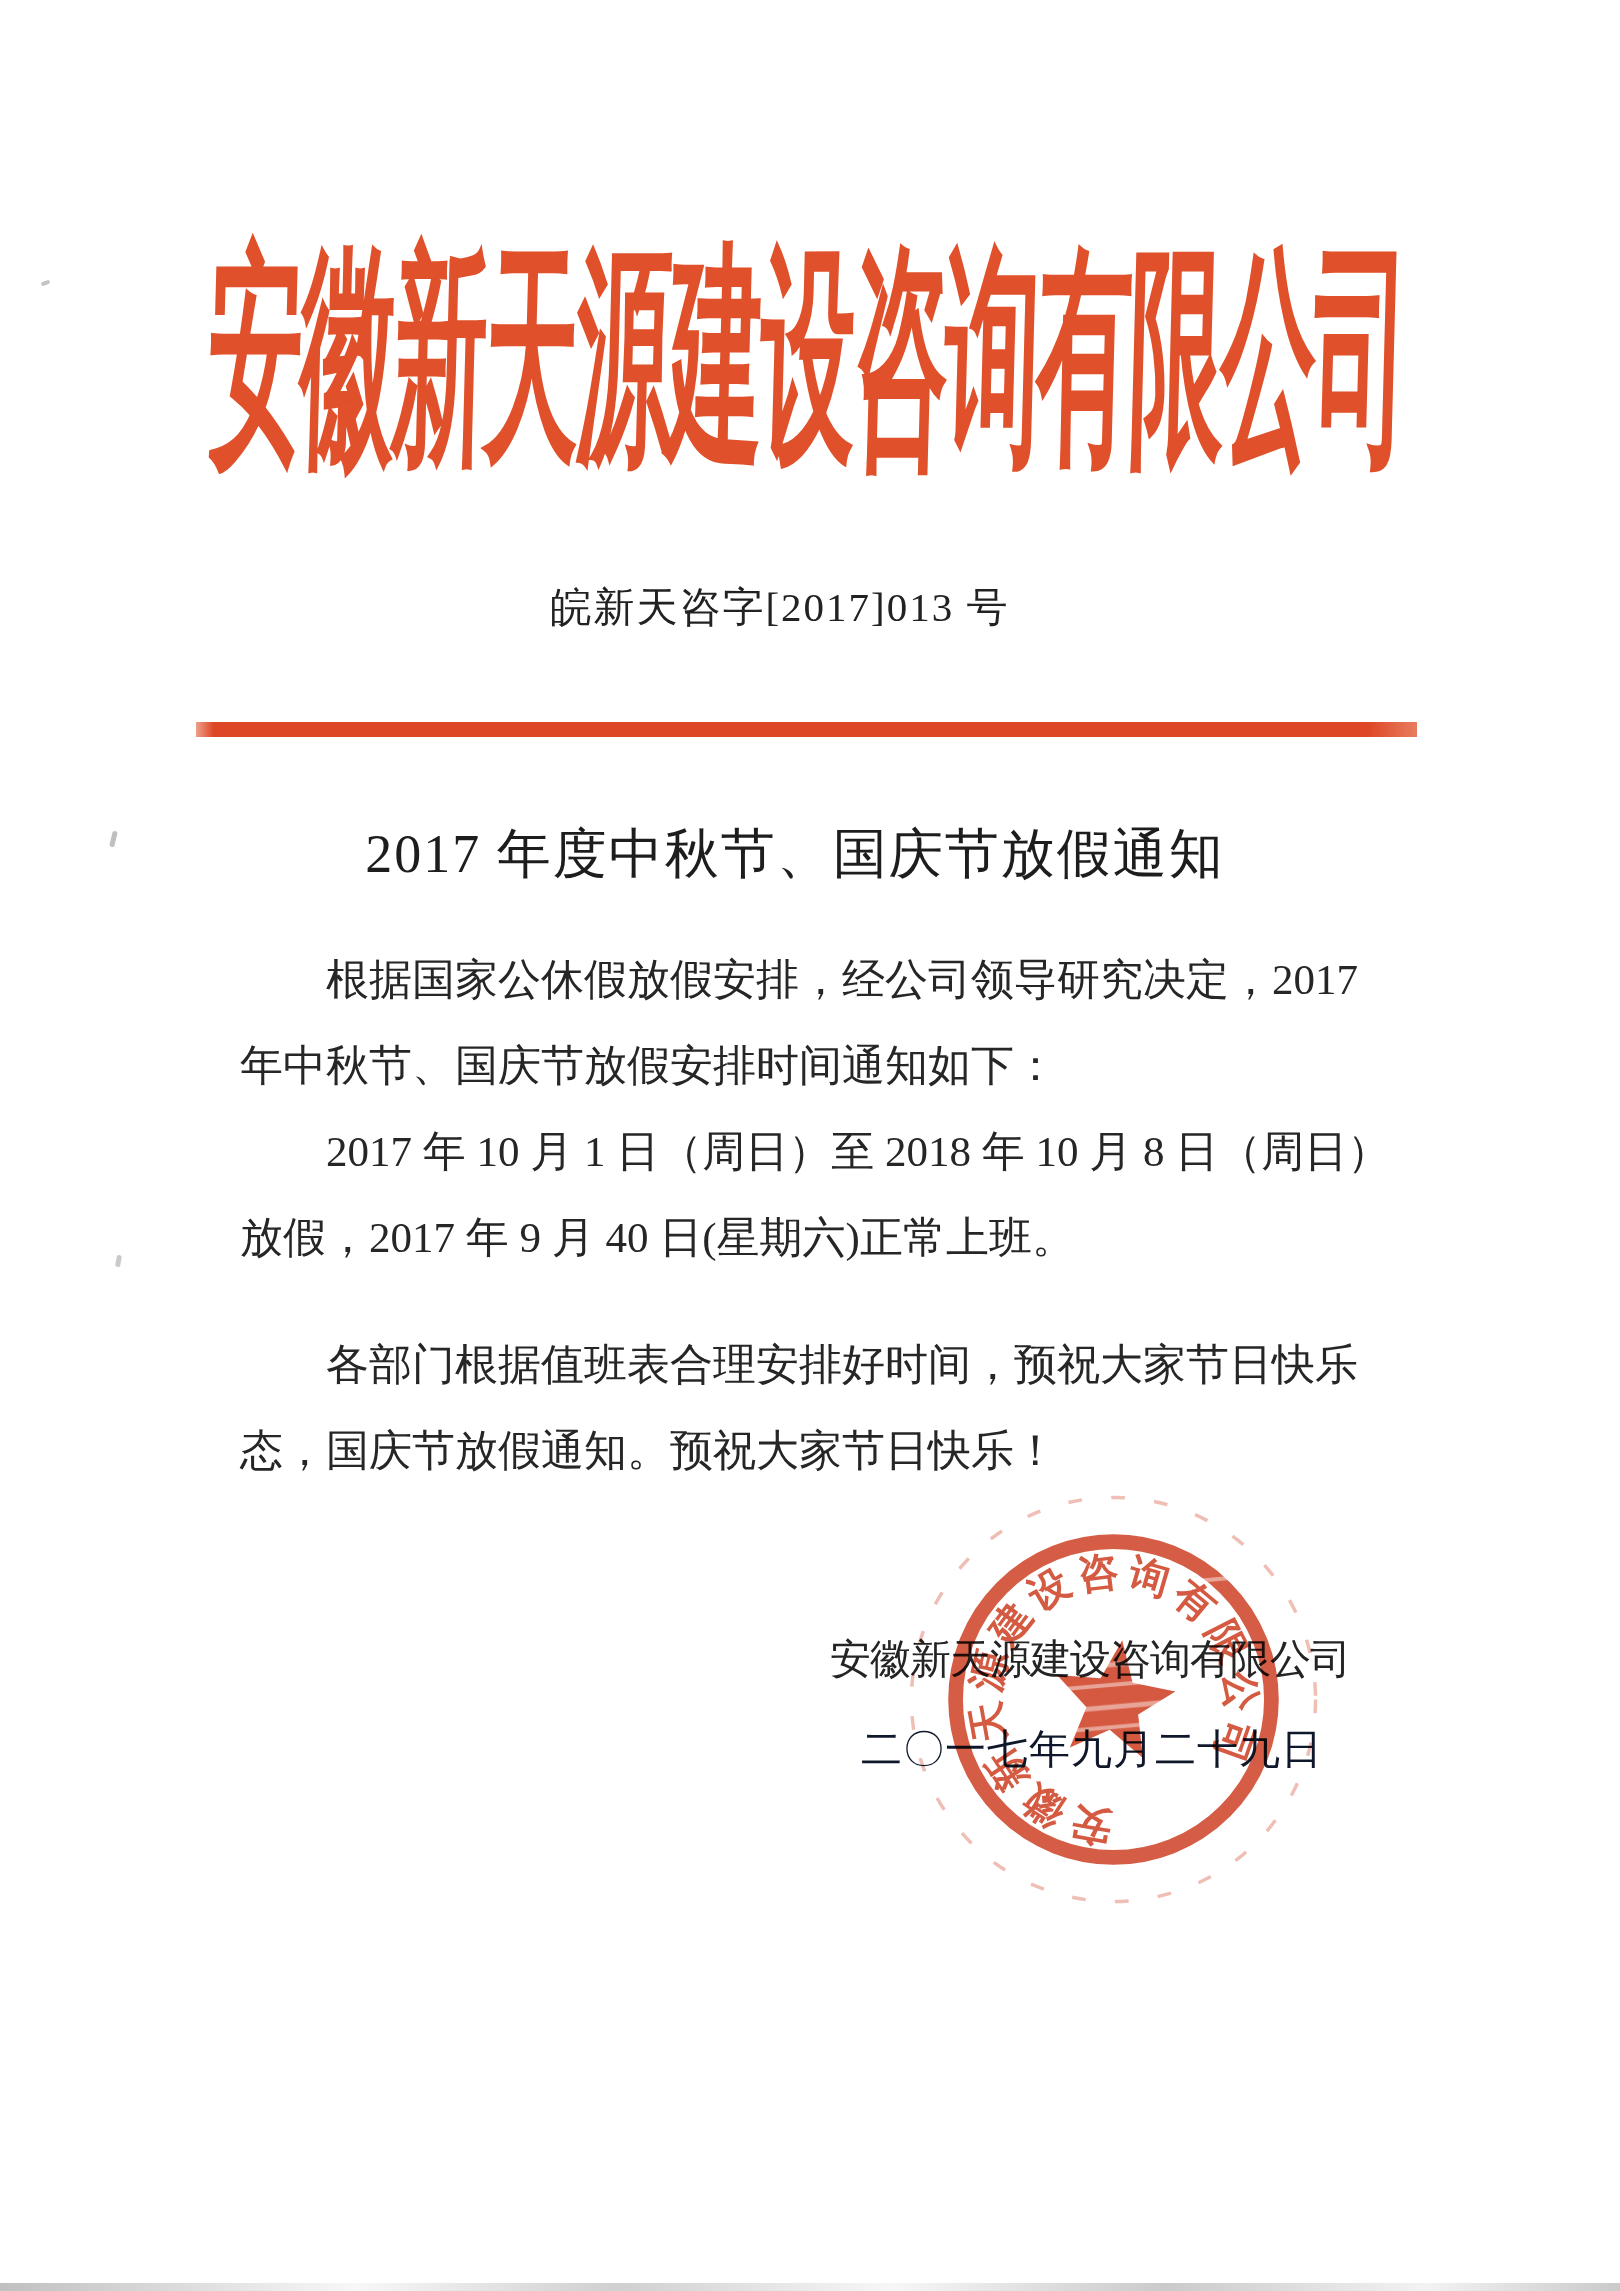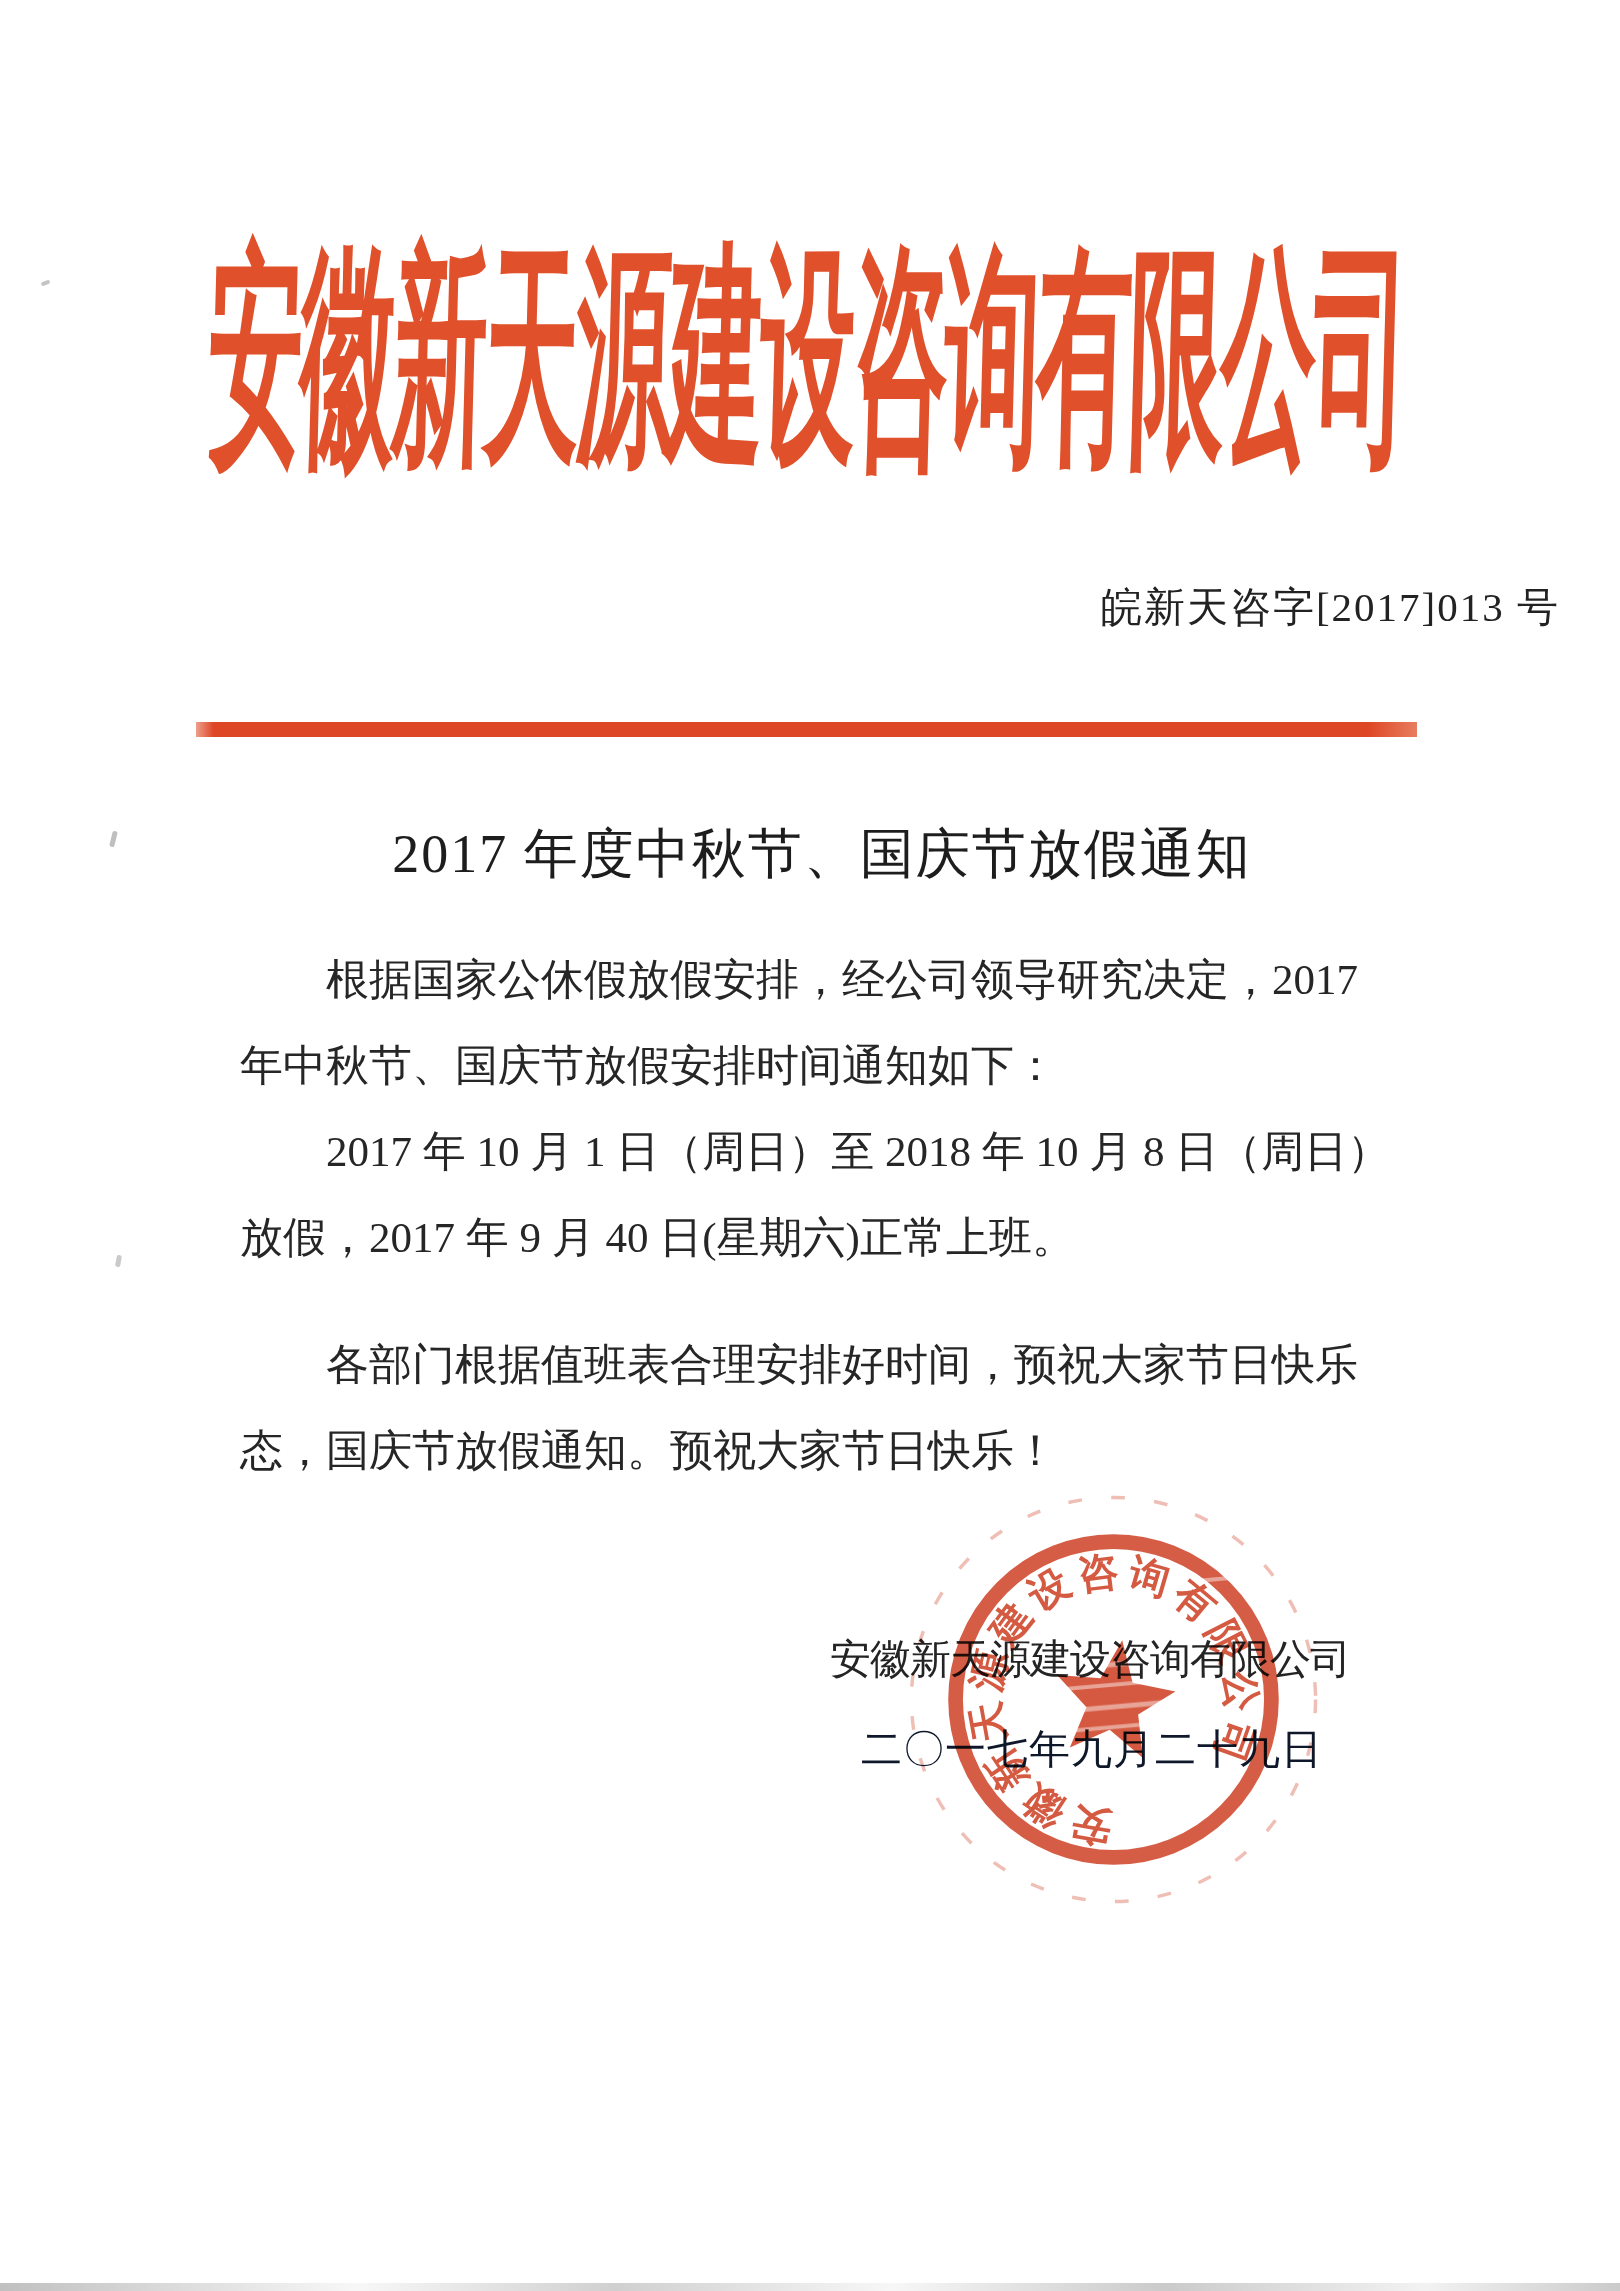--- a/index.html
+++ b/index.html
@@ -17,37 +17,36 @@
     position:absolute;top:242px;left:0;width:100%;
     text-align:center;white-space:nowrap;
     font-size:95px;line-height:95px;font-weight:bold;
     letter-spacing:-2.9px;
     color:var(--brand,#e0512b);
     transform:skewX(-1.5deg) scaleY(2.48);
     transform-origin:center top;
   }
   .doc-number{
     position:absolute;top:580px;left:0;width:1560px;
-    text-align:right;
+    text-align:center;
     font-size:41px;line-height:55px;
     letter-spacing:2px;color:#222222;
     white-space:nowrap;
   }
   .divider{
     position:absolute;left:196px;top:722px;width:1221px;height:14.7px;
     background:linear-gradient(to right, rgba(224,81,43,.55) 0px, var(--divider,#de4726) 17.6px, var(--divider,#de4726) 96%, rgba(224,81,43,.75));
   }
   
   .title{
     position:absolute;top:823px;left:0;width:1590px;
     text-align:center;
     font-size:54px;line-height:63px;letter-spacing:2px;
     color:#1d1d1d;
     white-space:nowrap;
-    padding-left:27px;
   }
   .body-text{
     position:absolute;left:240px;top:937px;width:1166px;
     font-size:43px;line-height:86px;
   }
   .body-text .line{white-space:nowrap;}
   .body-text .indent{padding-left:86px;}
   .para-gap{margin-top:41px;}
   
   .sig-company{

